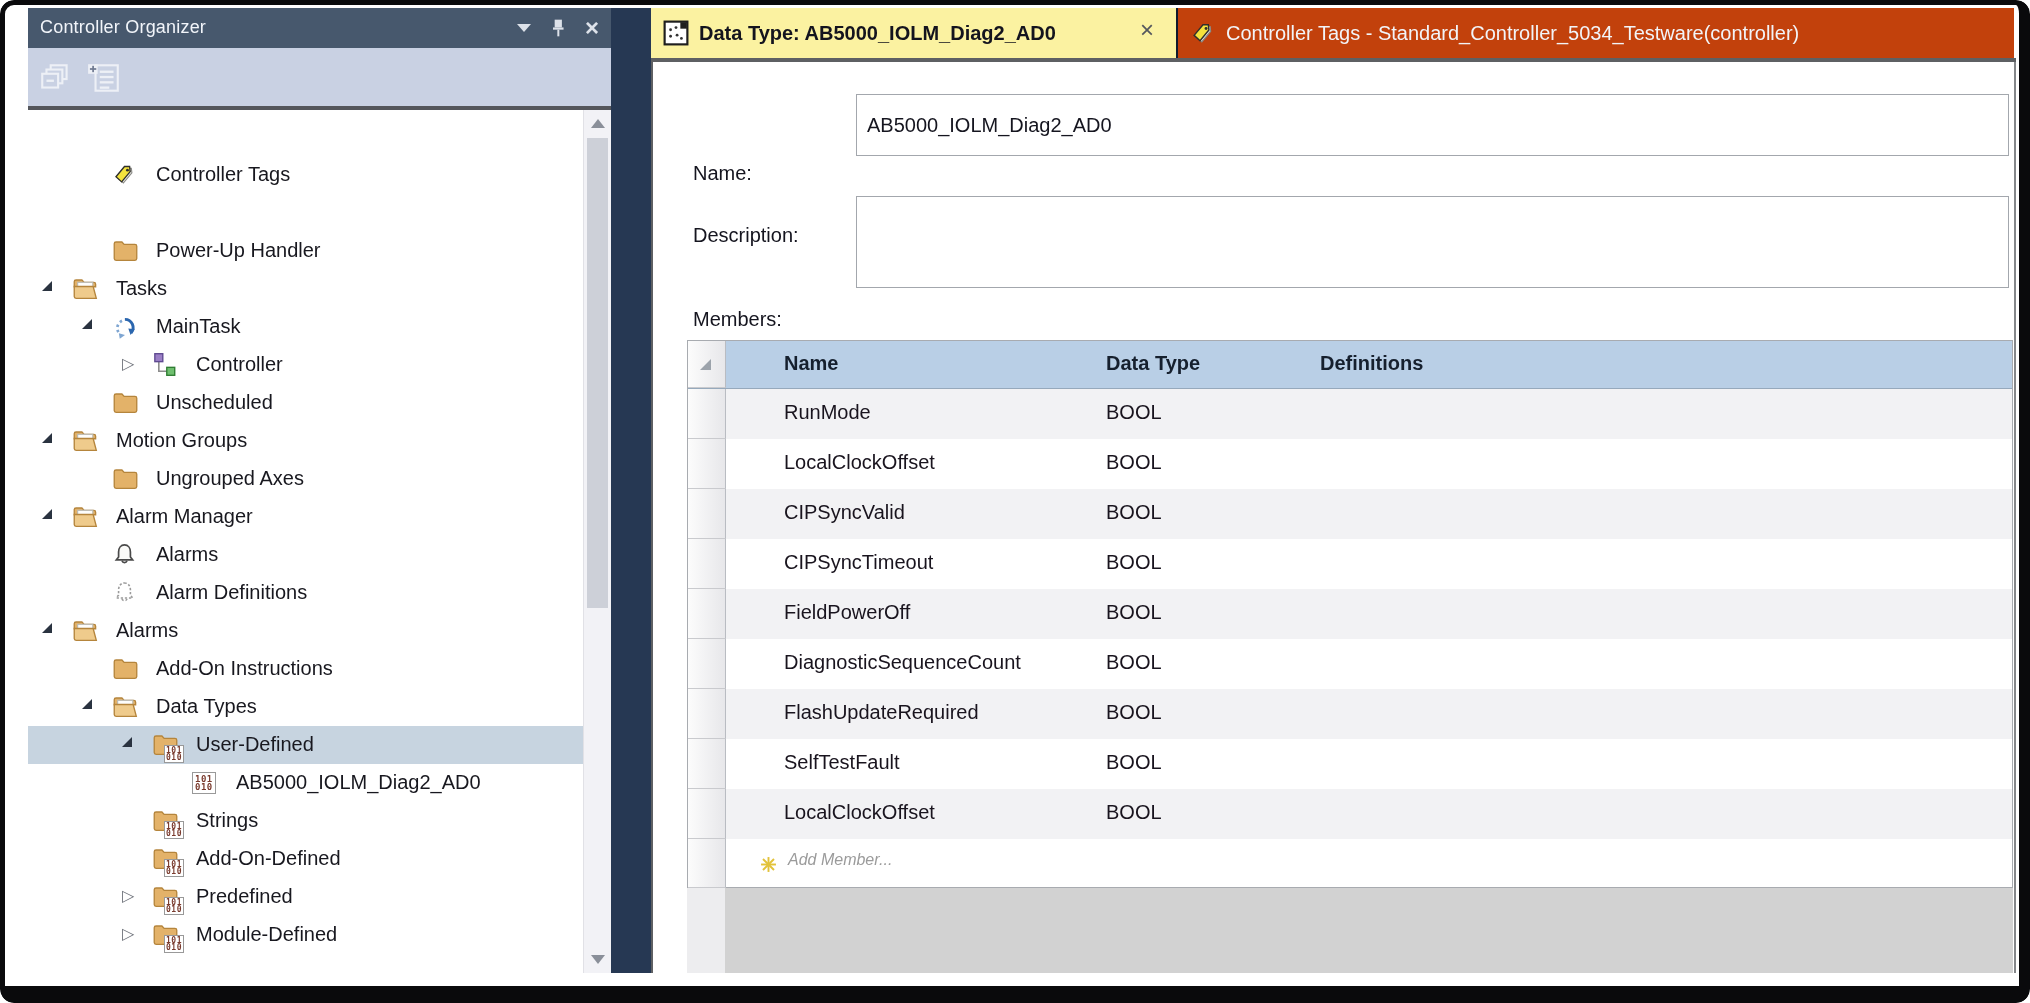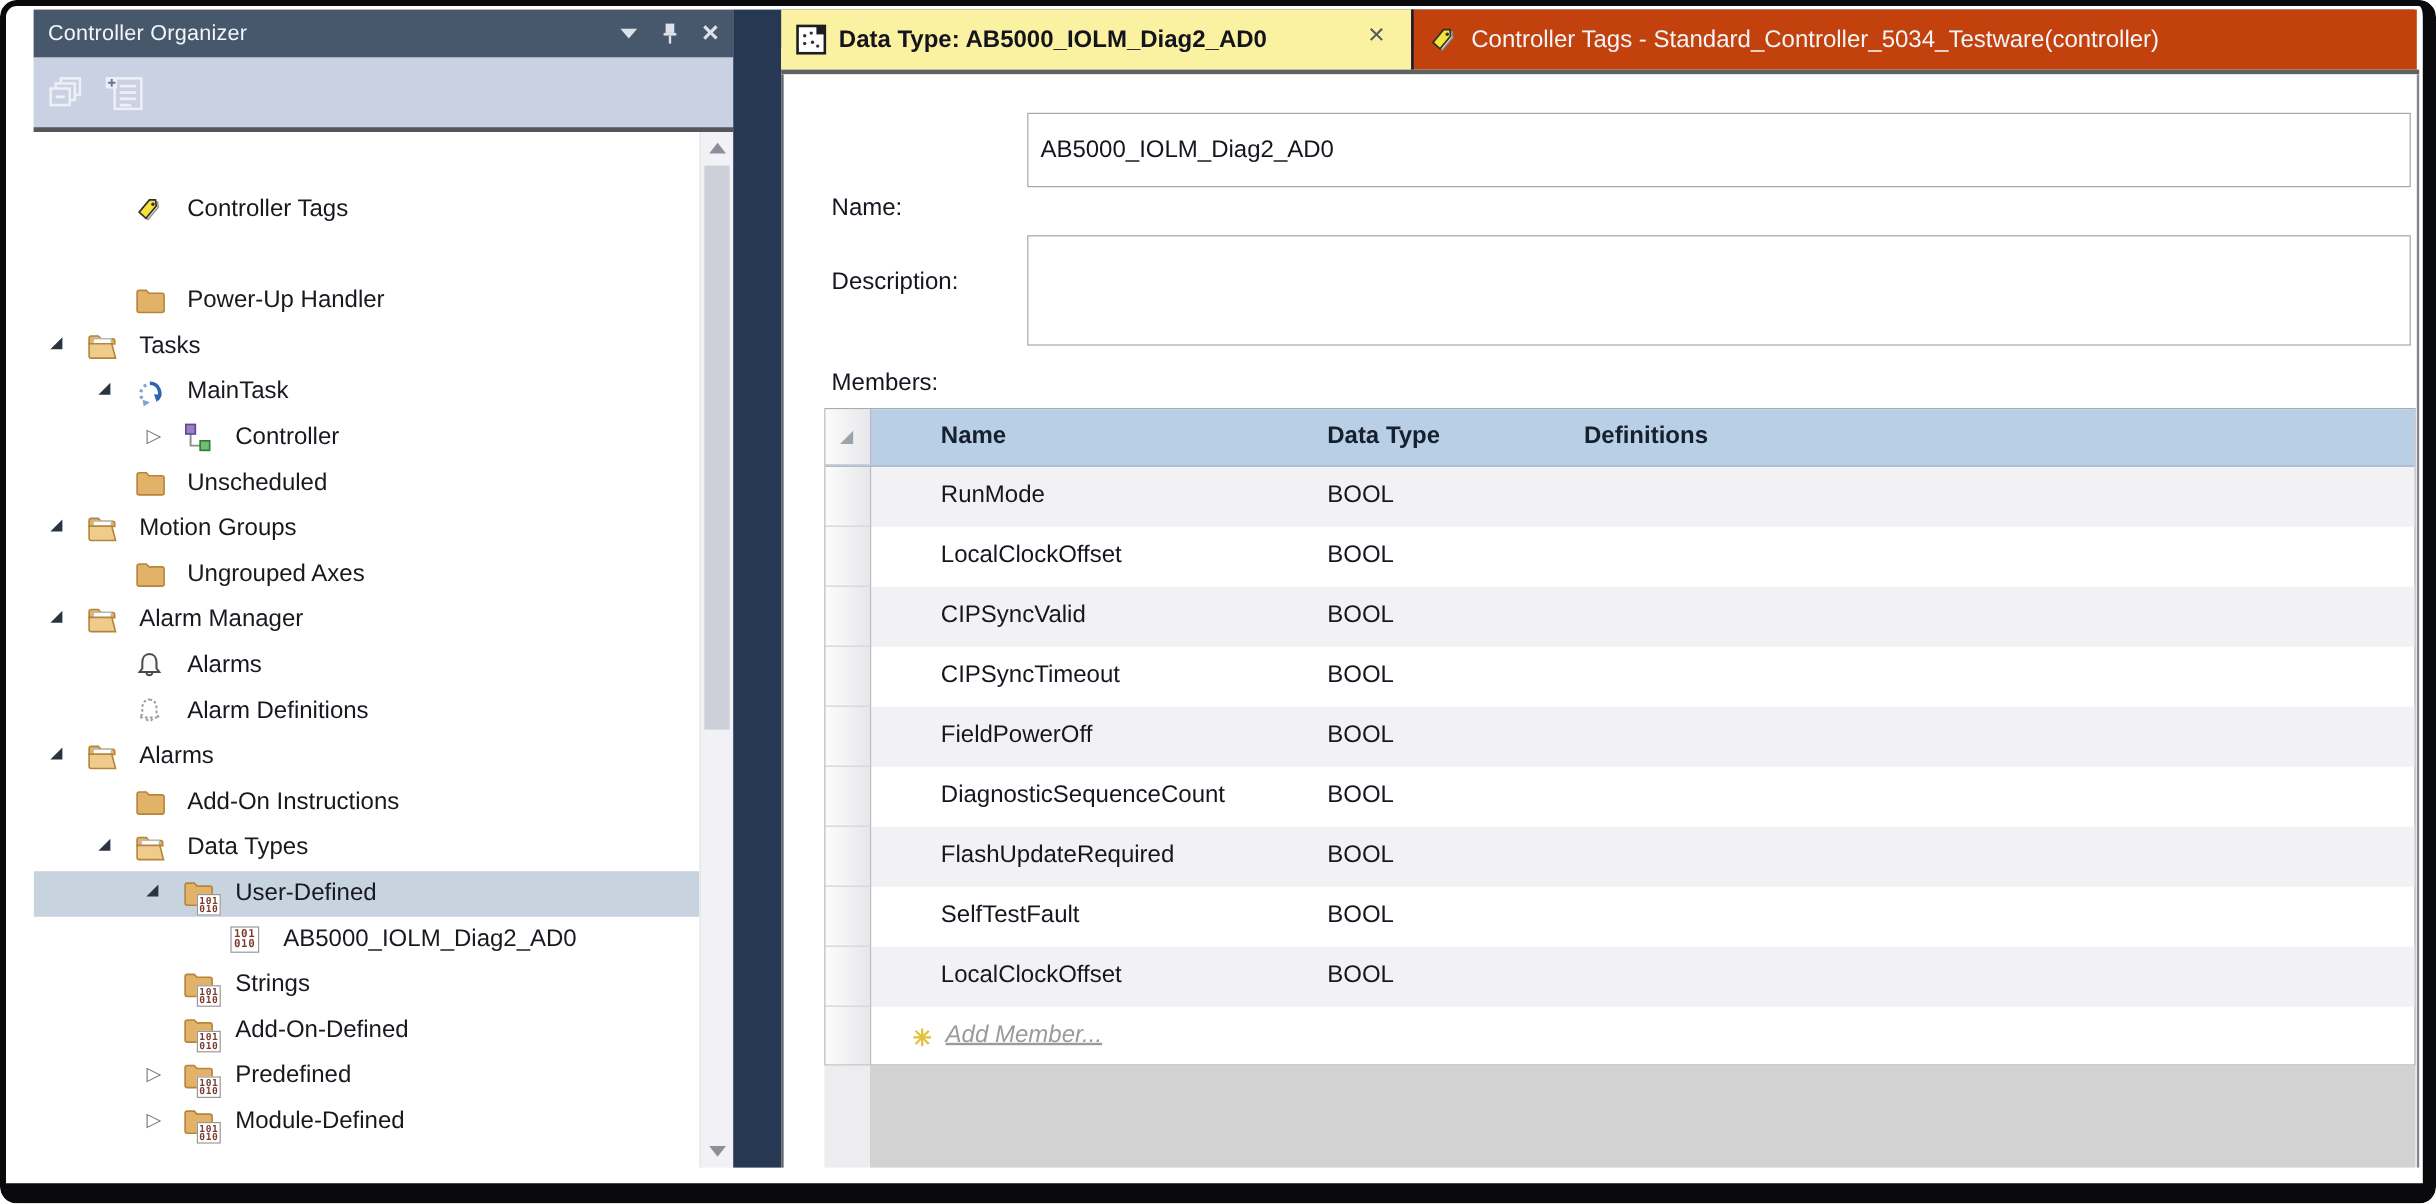--- a/index.html
+++ b/index.html
@@ -60,21 +60,21 @@
   .col-name{left:96px;} .col-type{left:418px;} .col-desc{left:632px;}
   .rh{position:absolute;left:0;top:0;width:38px;background:linear-gradient(to right,#FCFCFC,#E7E7EA);border-right:1px solid #B9BCC2;border-bottom:1px solid #C9CACE;box-sizing:border-box;}
   .corner-tri{position:absolute;left:12px;top:18px;width:0;height:0;border-bottom:11px solid #9CA3AB;border-left:11px solid transparent;}
   .grow{position:absolute;left:0;width:100%;height:50px;}
   .grow .rh{height:50px;}
   .grow.stripe .cellbg{background:#F2F2F4;}
   .cellbg{position:absolute;left:38px;top:0;right:0;bottom:0;}
   .gcell{position:absolute;top:12px;font-size:20px;color:#19141E;}
   .addrow{position:absolute;left:0;top:498px;width:100%;height:50px;border-bottom:1px solid #C9CACE;box-sizing:border-box;}
   .addstar{position:absolute;left:72px;top:17px;}
-  .addlabel{position:absolute;left:100px;top:12px;font-size:20px;font-style:italic;color:#9B9B9B;text-decoration:underline;}
+  .addlabel{position:absolute;left:100px;top:12px;font-size:16px;font-style:italic;color:#9B9B9B;}
 
   .gray-rest{position:absolute;left:72px;top:826px;width:1288px;height:85px;background:#D2D2D2;}
   .gray-strip{position:absolute;left:34px;top:826px;width:38px;height:85px;background:#EDEDEF;}
 </style>
 </head>
 <body>
 
 <div class="stage">
 
   <div class="lp">

